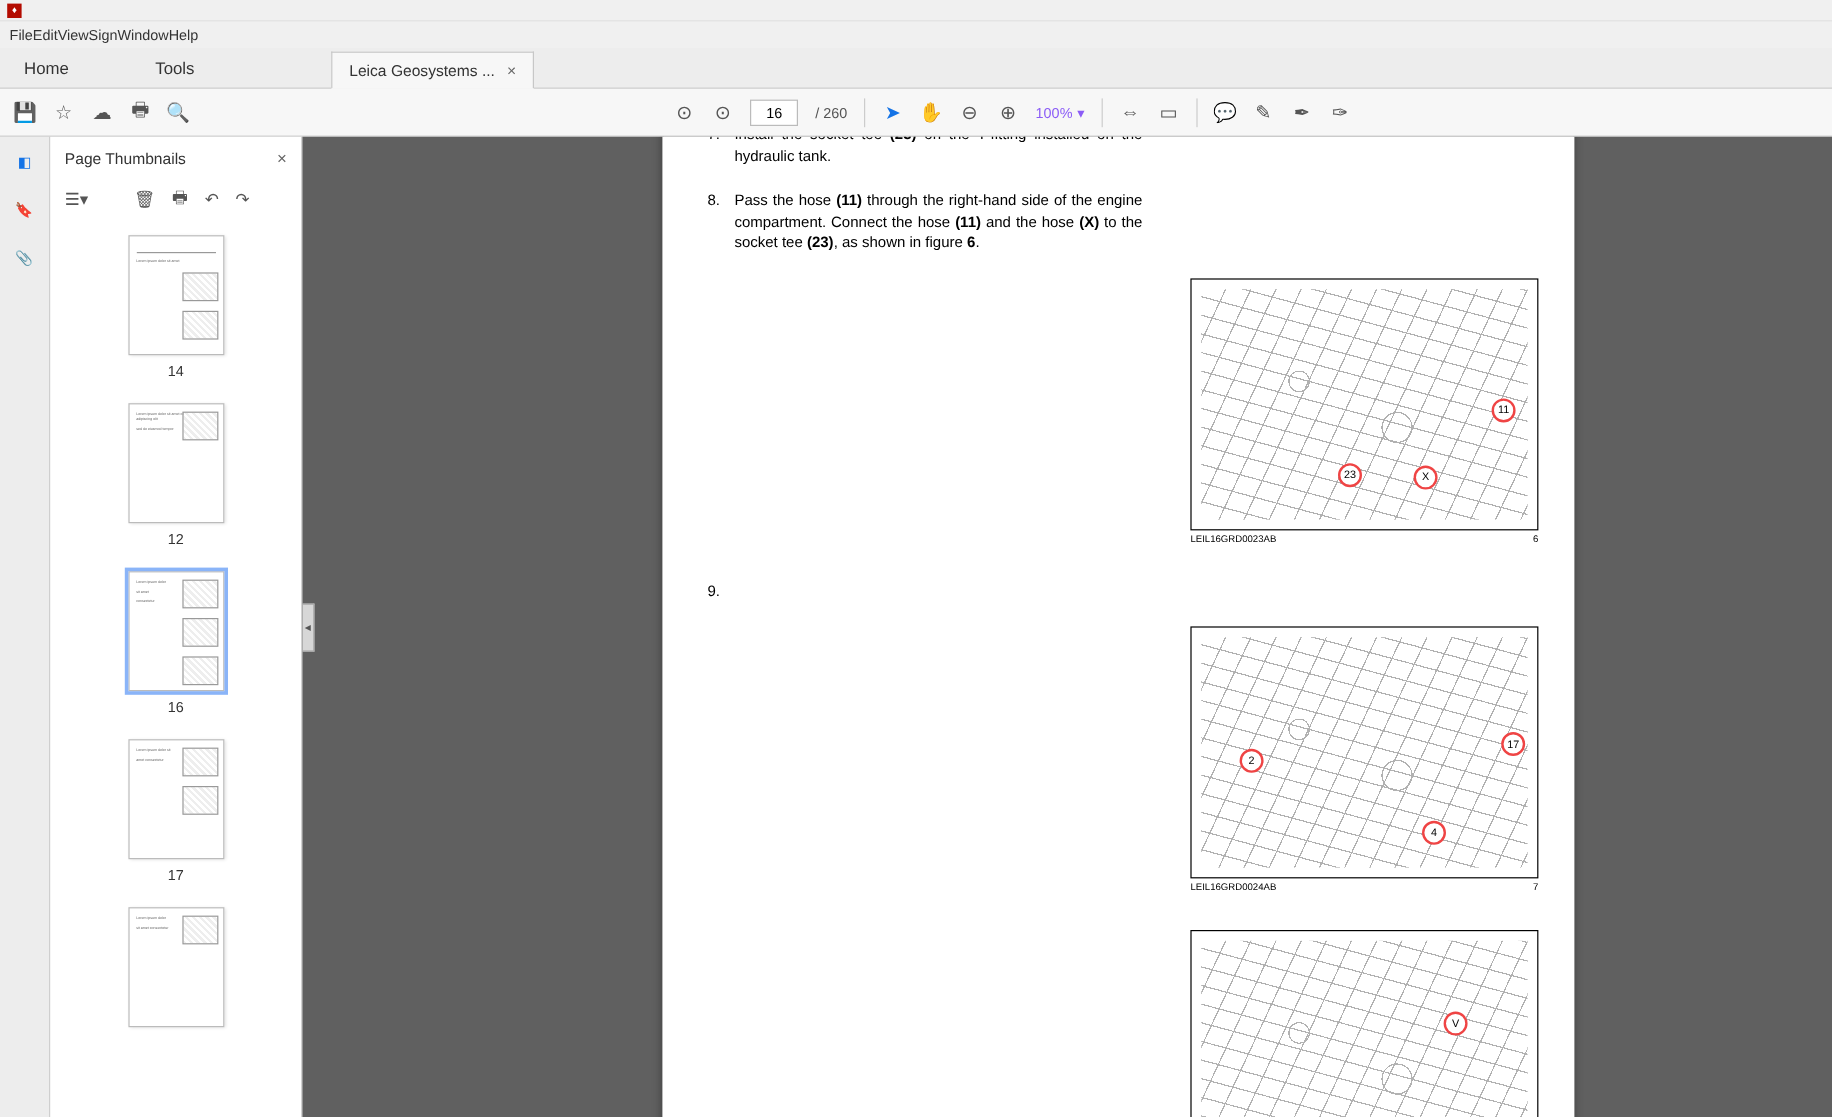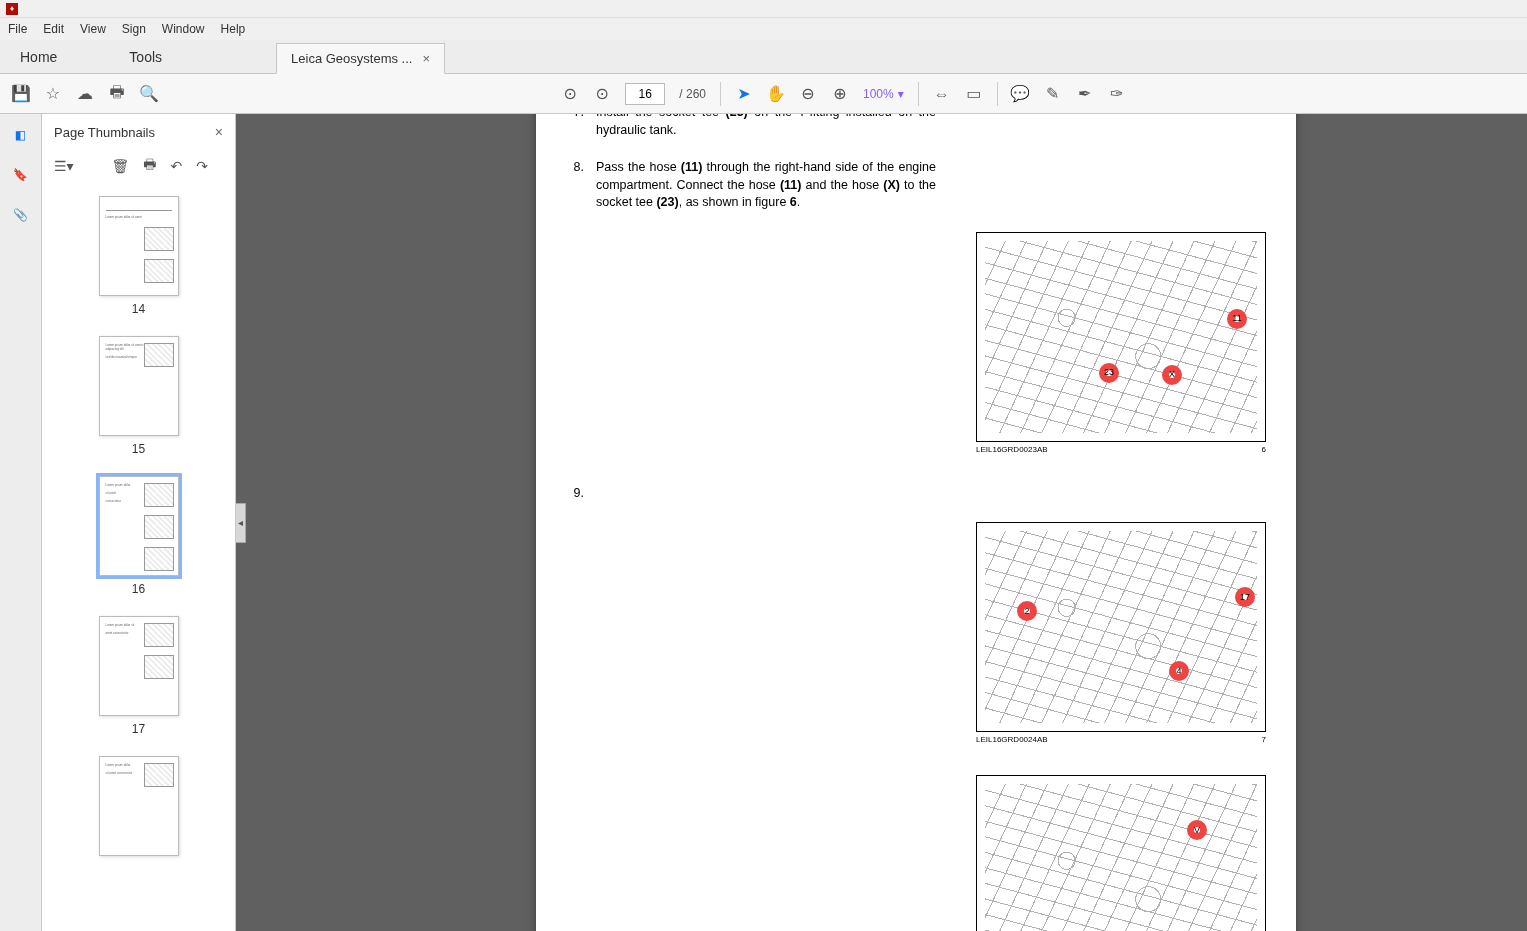--- a/index.html
+++ b/index.html
@@ -1,21 +1,21 @@
 <!DOCTYPE html>
 <html><head>
 <meta charset="utf-8">
 <style>
 * { margin: 0; padding: 0; box-sizing: border-box; font-family: "Segoe UI", Arial, sans-serif; }
 body { background: #fff; overflow: hidden; font-size: 12px; }
 
 .titlebar { height: 18px; background: #f0f0f0; display: flex; align-items: center; padding: 0 6px; font-size: 11px; color: #333; border-bottom: 1px solid #ddd; }
 .titlebar .pdf-icon { width: 12px; height: 12px; background: #b30b00; margin-right: 6px; display: inline-flex; align-items: center; justify-content: center; color: #fff; font-size: 8px; font-weight: bold; }
 
-.menubar { height: 22px; background: #f0f0f0; display: flex; align-items: center; padding: 0 8px; gap: 16px; font-size: 12px; color: #333; }
+.menubar { height: 22px; background: #f0f0f0; display: flex; align-items: center; padding: 0 8px; font-size: 12px; color: #333; }
 .menubar span { cursor: default; }
 
 .tabbar { height: 34px; background: #ededed; display: flex; align-items: flex-end; border-bottom: 1px solid #c7c7c7; gap: 32px; }
 .tabbar .hometab { padding: 8px 20px; font-size: 14px; color: #333; }
 .tabbar .doctab { background: #f7f7f7; border: 1px solid #c7c7c7; border-bottom: 1px solid #f7f7f7; padding: 7px 14px; margin-bottom: -1px; font-size: 13px; color: #333; display: flex; align-items: center; gap: 10px; }
 .tabbar .doctab .x { color: #666; }
 
 .toolbar { height: 40px; background: #f7f7f7; border-bottom: 1px solid #c7c7c7; display: flex; align-items: center; padding: 0 12px; gap: 14px; color: #555; }
 .toolbar .group { display: flex; align-items: center; gap: 14px; }
 .toolbar .spacer { flex: 1; }
@@ -24,21 +24,21 @@
 .toolbar .glyph { display: inline-flex; align-items: center; justify-content: center; font-size: 16px; }
 .toolbar input.pagenum { width: 40px; height: 22px; text-align: center; border: 1px solid #bbb; font-size: 12px; }
 .toolbar .pagecount { font-size: 12px; color: #555; }
 .toolbar .zoom { font-size: 12px; color: #8b5cf6; display: flex; align-items: center; gap: 4px; }
 
 .main { display: flex; height: calc(931px - 18px - 22px - 34px - 40px); }
 
 .rail { width: 42px; background: #ededed; border-right: 1px solid #c7c7c7; display: flex; flex-direction: column; align-items: center; padding-top: 14px; gap: 26px; color: #555; }
 .rail .active { color: #1473e6; }
 
-.thumbpanel { width: 194px; background: #fff; border-right: 1px solid #c7c7c7; display: flex; flex-direction: column; }
+.thumbpanel { width: 210px; background: #fff; border-right: 1px solid #c7c7c7; display: flex; flex-direction: column; }
 .thumbpanel .hdr { display: flex; align-items: center; justify-content: space-between; padding: 10px 12px; font-size: 13px; color: #333; }
 .thumbpanel .hdr .x { color: #666; font-size: 14px; }
 .thumbpanel .tbtools { display: flex; align-items: center; gap: 14px; padding: 4px 12px 8px; color: #555; font-size: 14px; }
 .thumbpanel .list { flex: 1; overflow-y: scroll; padding: 10px 0; }
 .thumbpanel .thumb { width: 80px; margin: 0 auto 20px; }
 .thumbpanel .thumb .pg { width: 80px; height: 100px; background: #fff; border: 1px solid #bbb; box-shadow: 1px 1px 3px rgba(0,0,0,.15); position: relative; overflow: hidden; font-size: 3px; line-height: 4px; padding: 6px; color: #666; }
 .thumbpanel .thumb.selected .pg { outline: 3px solid #8ab4f8; }
 .thumbpanel .thumb .num { text-align: center; font-size: 12px; margin-top: 6px; color: #333; }
 .thumbpanel .thumb .fake-img { position: absolute; width: 30px; height: 24px; border: 1px solid #999; right: 4px; background: repeating-linear-gradient(45deg,#eee,#eee 2px,#fff 2px,#fff 4px); }
 
@@ -50,21 +50,21 @@
 .page li .num { width: 30px; text-align: right; padding-right: 12px; flex-shrink: 0; }
 .page li .txt { width: 340px; text-align: justify; }
 .page .figblock { margin-top: 0; margin-bottom: 30px; }
 .page .fig { width: 290px; height: 210px; border: 1.5px solid #000; margin-left: auto; position: relative; background: #fff; }
 .page .fig .scribble { position: absolute; inset: 8px; background:
   radial-gradient(circle at 30% 40%, transparent 8px, #000 8px, #000 9px, transparent 9px),
   radial-gradient(circle at 60% 60%, transparent 12px, #000 12px, #000 13px, transparent 13px),
   repeating-linear-gradient(15deg, transparent, transparent 14px, #000 14px, #000 15px),
   repeating-linear-gradient(115deg, transparent, transparent 18px, #000 18px, #000 19px);
 opacity: .3; }
-.page .fig .callout { position: absolute; width: 20px; height: 20px; border: 7px solid #ef4444; border-radius: 50%; background: #fff; display: flex; align-items: center; justify-content: center; font-size: 9px; }
+.page .fig .callout { position: absolute; width: 20px; height: 20px; border: 2px solid #ef4444; border-radius: 50%; background: #fff; display: flex; align-items: center; justify-content: center; font-size: 9px; margin-top: 23px; }
 .page .figcap { width: 290px; margin-left: auto; display: flex; justify-content: space-between; font-size: 8px; margin-top: 2px; }
 
 ::-webkit-scrollbar { width: 16px; }
 ::-webkit-scrollbar-track { background: #f0f0f0; }
 ::-webkit-scrollbar-thumb { background: #c1c1c1; border: 3px solid #f0f0f0; border-radius: 8px; }
 ::-webkit-scrollbar-button { height: 16px; background: #f0f0f0; }
 </style>
 </head>
 <body>
 
@@ -146,21 +146,21 @@
       <span class="glyph">↶</span>
       <span class="glyph">↷</span>
     </div>
     <div class="list">
       <div class="thumb">
         <div class="pg"><div style="border-bottom:1px solid #999;height:8px;margin-bottom:4px"></div>Lorem ipsum dolor sit amet<div class="fake-img" style="top:30px"></div><div class="fake-img" style="top:62px"></div></div>
         <div class="num">14</div>
       </div>
       <div class="thumb">
         <div class="pg">Lorem ipsum dolor sit amet consectetur adipiscing elit<div class="fake-img" style="top:6px"></div><br><br>sed do eiusmod tempor</div>
-        <div class="num">15</div>
+        <div class="num">12</div>
       </div>
       <div class="thumb selected">
         <div class="pg">Lorem ipsum dolor<div class="fake-img" style="top:6px"></div><br><br>sit amet<div class="fake-img" style="top:38px"></div><br><br>consectetur<div class="fake-img" style="top:70px"></div></div>
         <div class="num">16</div>
       </div>
       <div class="thumb">
         <div class="pg">Lorem ipsum dolor sit<div class="fake-img" style="top:6px"></div><br><br>amet consectetur<div class="fake-img" style="top:38px"></div></div>
         <div class="num">17</div>
       </div>
       <div class="thumb">

